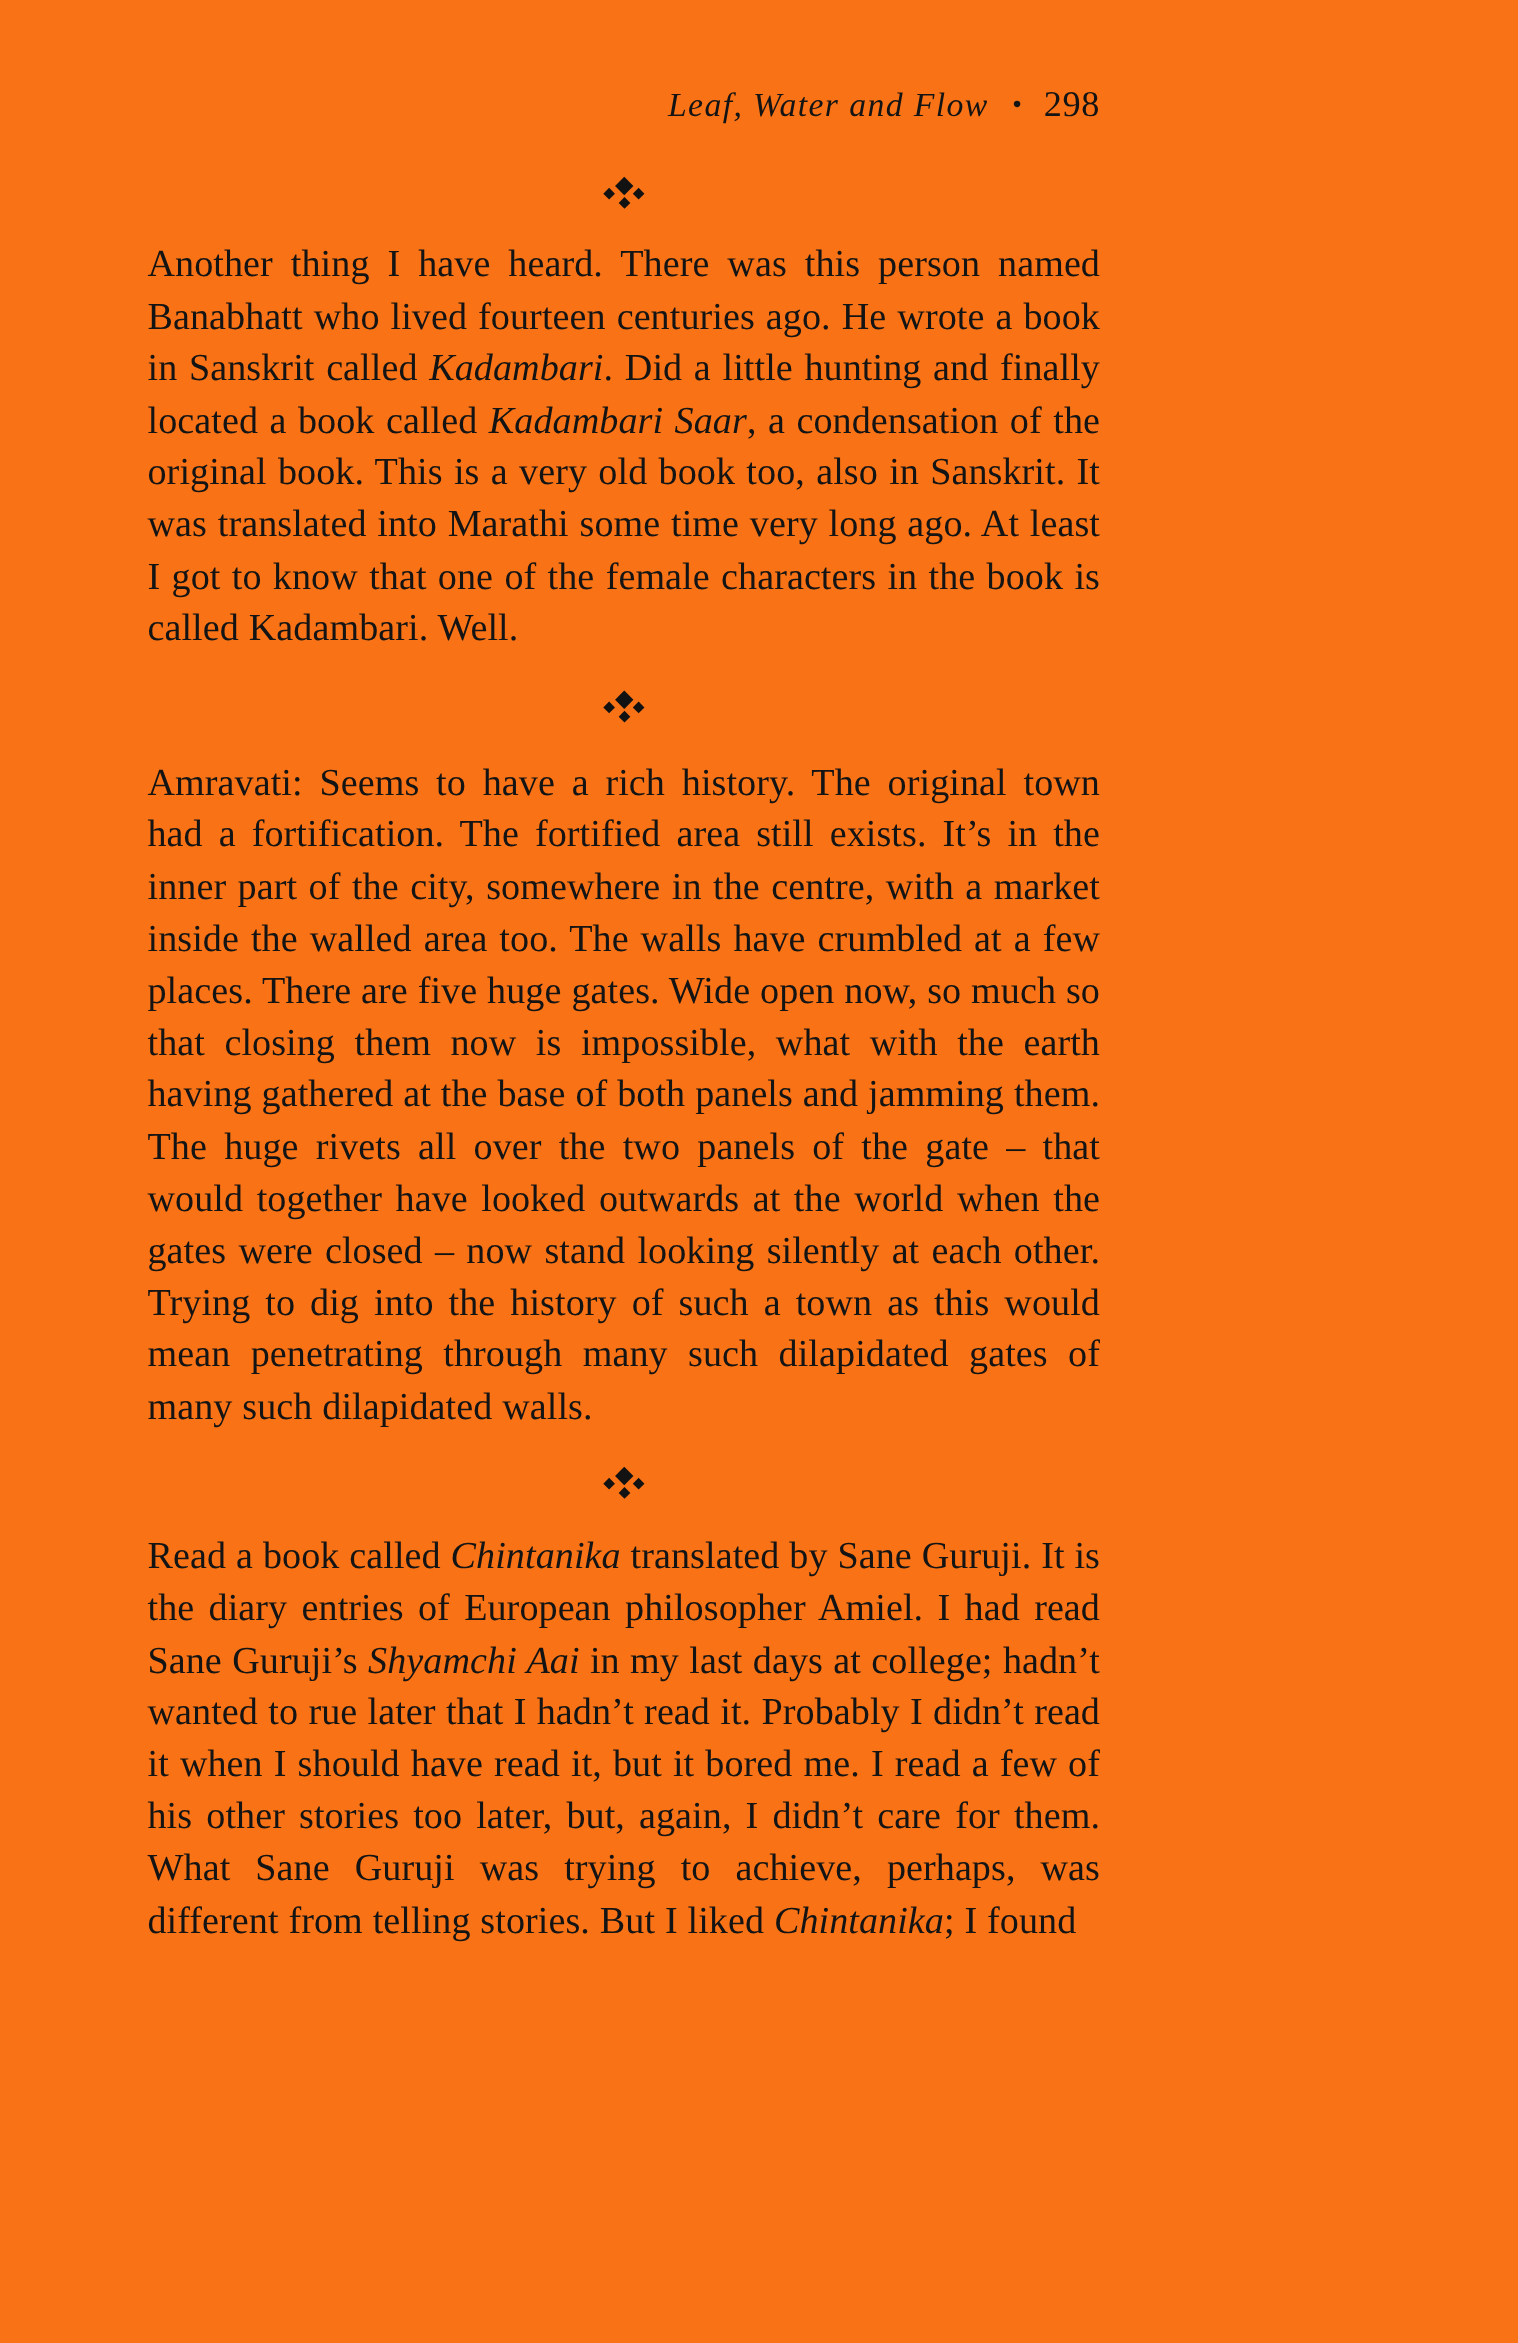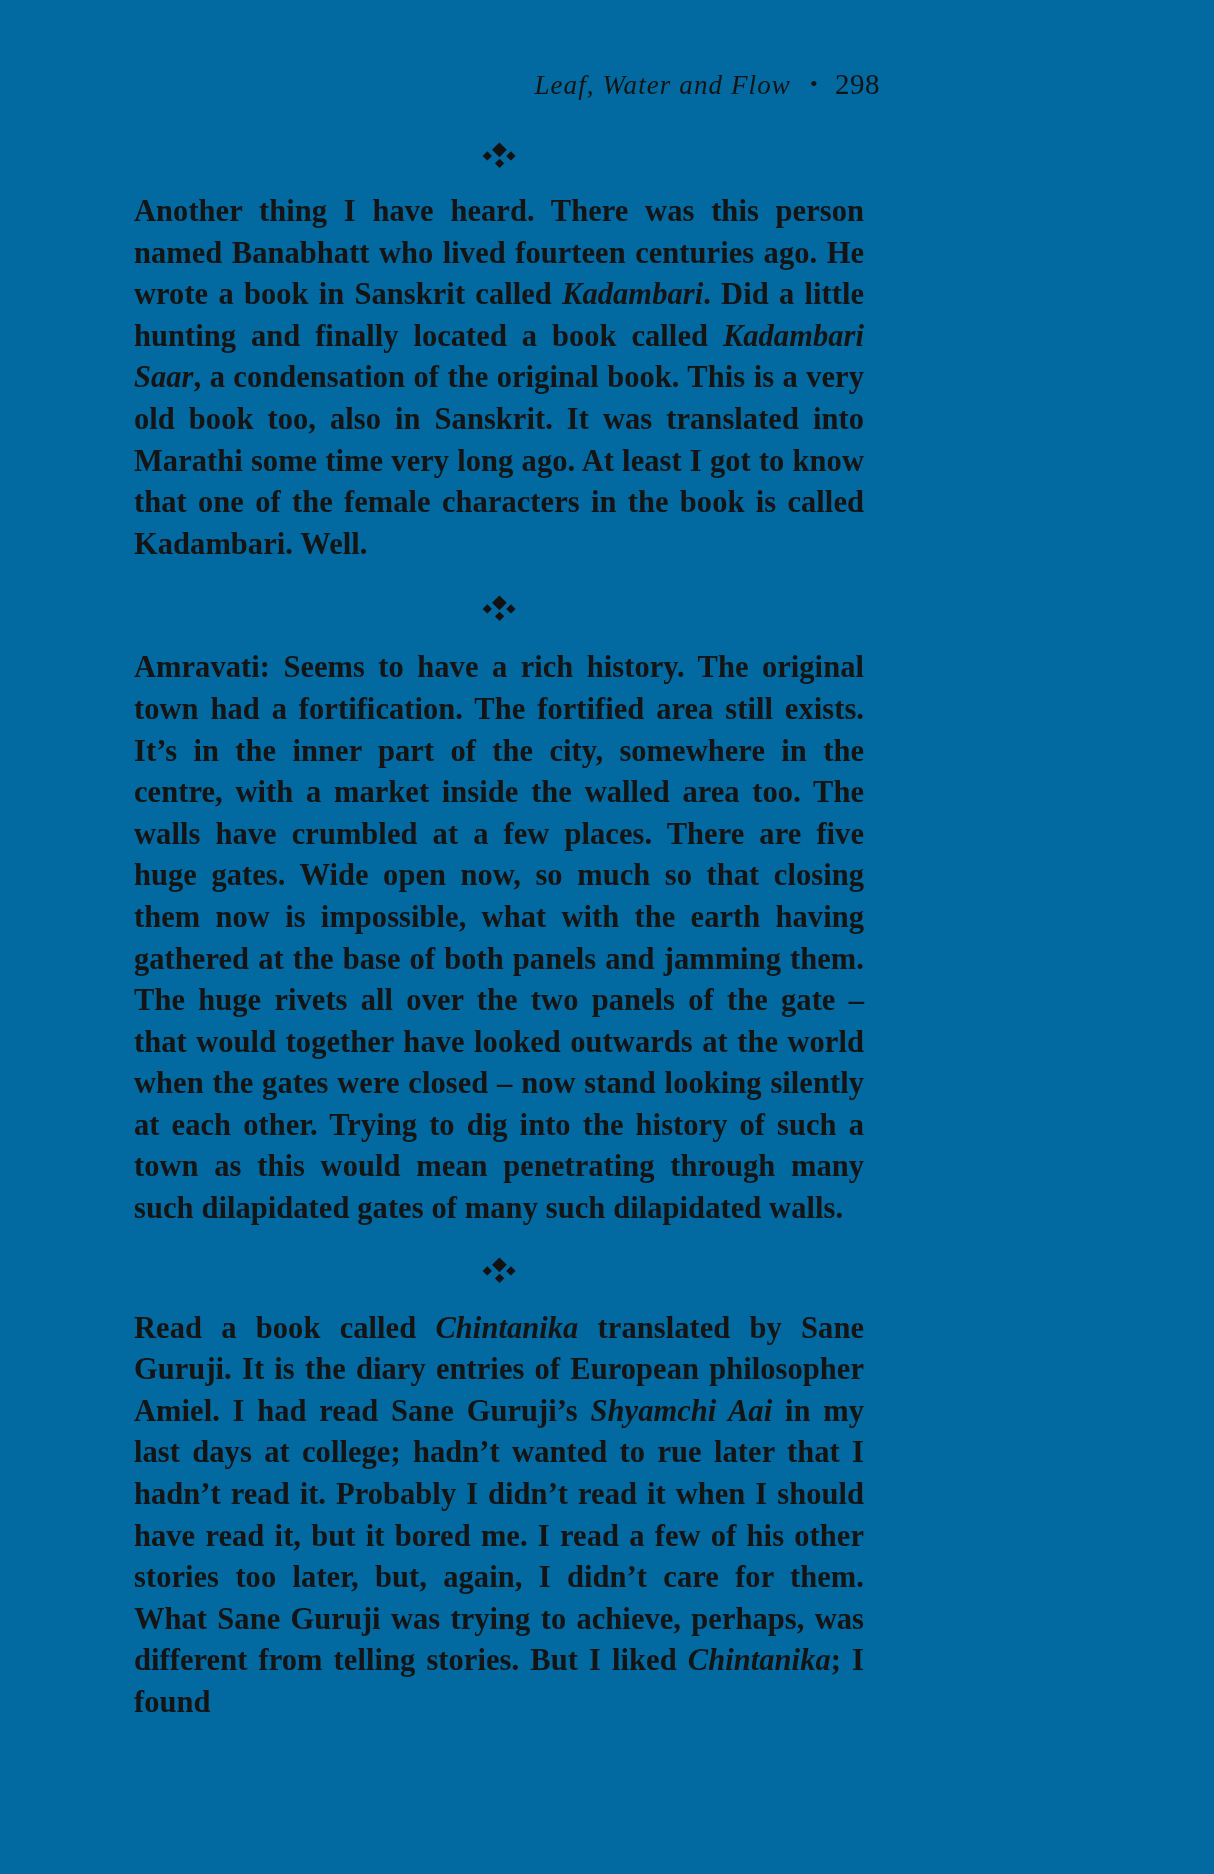--- a/index.html
+++ b/index.html
@@ -12,21 +12,21 @@
   body {
     font-family: "Liberation Serif", "DejaVu Serif", serif;
     color: #141414;
   }
 
   .page {
     position: relative;
     width: 1214px;
     height: 1874px;
     margin: 0 auto;
-    background: #0369a1;
+    background: #f97316;
     box-sizing: border-box;
     overflow: hidden;
   }
 
   .content-frame {
     position: absolute;
     left: 118px;
     top: 0;
     width: 762px;
   }
@@ -78,25 +78,24 @@
   .ornament-1 { margin-top: 38px; margin-bottom: 18px; }
   .ornament-2 { margin-top: 26px; margin-bottom: 22px; }
   .ornament-3 { margin-top: 24px; margin-bottom: 20px; }
 
   
   .para {
     font-size: 30.5px;
     line-height: 41.6px;
     text-align: justify;
     text-justify: inter-word;
-    margin: 16px;
+    margin: 0;
     letter-spacing: 0.05px;
     word-spacing: 0.2px;
     hyphens: none;
-    font-weight: bold;
   }
 
   .para i, .para em {
     font-style: italic;
   }
 
   
   .para:last-child { }
 </style>
 </head>

